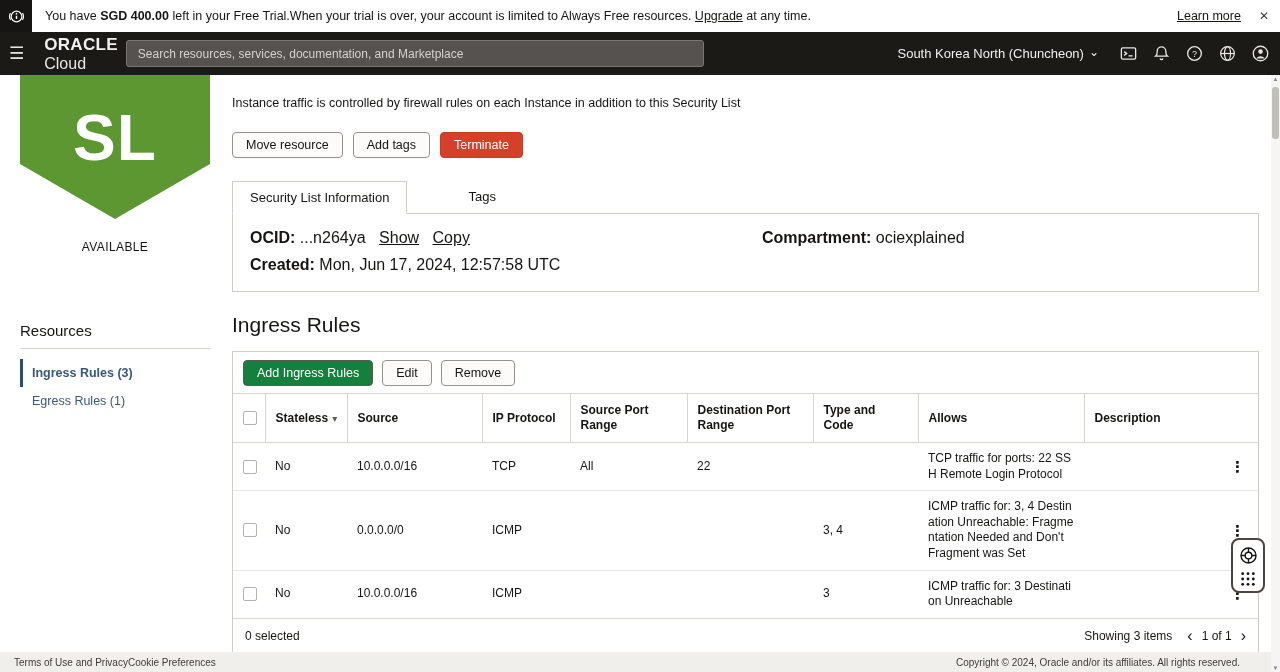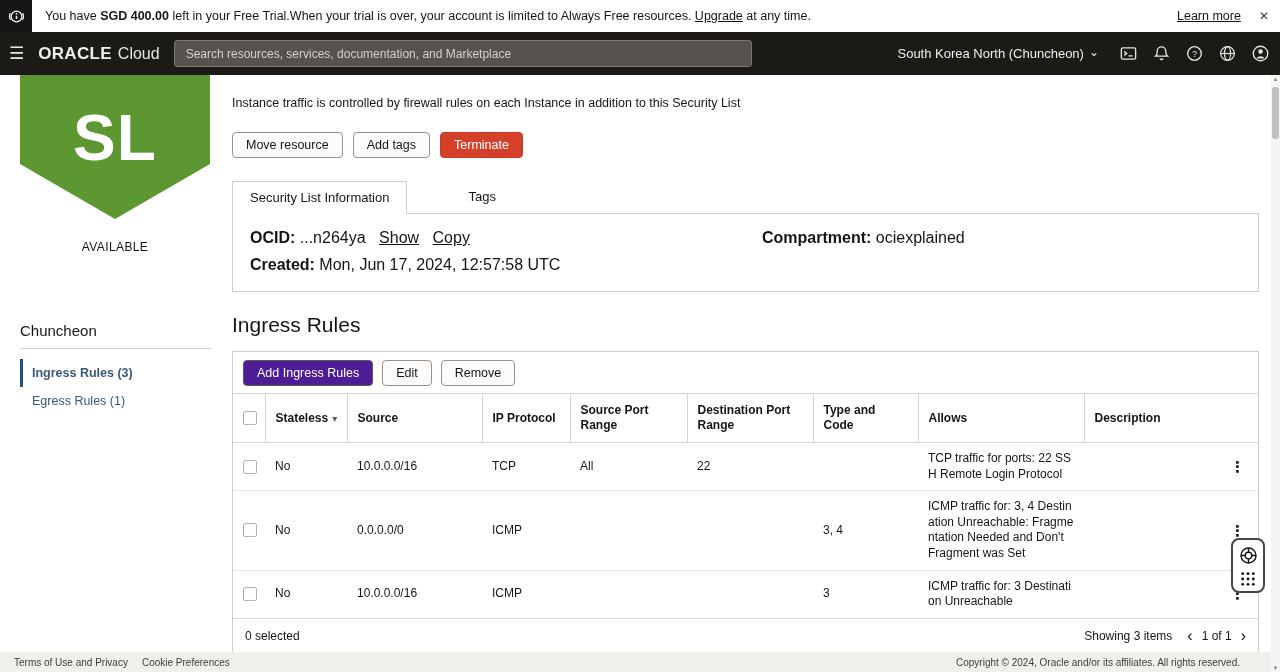--- a/index.html
+++ b/index.html
@@ -19,21 +19,21 @@
   .banner-text { margin-left: 13px; font-size: 12.5px; }
   .banner-text a { text-decoration: underline; cursor: pointer; }
   .learn-more { margin-left: auto; margin-right: 18px; font-size: 12.5px;
                 text-decoration: underline; cursor: pointer; }
   .banner-close { margin-right: 11px; font-size: 12px; color: #3f3c39; cursor: pointer; }
 
   
   .navbar { position: absolute; top: 32px; left: 0; width: 1280px; height: 43px;
             background: #1c1a17; display: flex; align-items: center; color: #f1efed; }
   .hamburger { font-size: 17px; padding: 0 10px 0 9px; cursor: pointer; color: #e8e6e3; }
-  .brand { display: flex; align-items: baseline; margin-left: 4px; cursor: pointer; }
+  .brand { display: flex; align-items: baseline; margin-left: 4px; cursor: pointer; flex-direction: column; }
   .brand-oracle { font-size: 17px; font-weight: 700; letter-spacing: .3px; }
   .brand-cloud { font-size: 16px; font-weight: 300; margin-left: 6px; color: #e8e6e3; }
   .search-input { margin-left: 14px; width: 578px; height: 27px; background: #565250;
                   border: 1px solid #7a7672; border-radius: 3px; color: #fff;
                   font-size: 12px; padding: 0 11px; font-family: inherit; outline: none; }
   .search-input::placeholder { color: #d4d1ce; }
   .nav-right { margin-left: auto; display: flex; align-items: center; gap: 14px; padding-right: 10px; }
   .region { font-size: 13px; display: flex; align-items: center; gap: 5px;
             cursor: pointer; white-space: nowrap; margin-right: 6px; }
   .region .chev { font-size: 12px; margin-top: -3px; }
@@ -58,21 +58,21 @@
   .side-item { font-size: 12.5px; color: #39587d; padding: 7px 0 7px 12px; cursor: pointer; }
   .side-item.active { border-left: 3px solid #2a4d71; padding-left: 9px; font-weight: 700; }
 
   .main { position: absolute; left: 226px; top: 0; width: 1027px; }
   .note { font-size: 12.5px; margin-top: 21px; }
   .action-row { display: flex; gap: 10px; margin-top: 22px; }
   .btn { font-family: inherit; font-size: 12.5px; height: 26px; padding: 0 13px;
          border-radius: 4px; border: 1px solid #96918d; background: #fcfbfa;
          color: #161513; cursor: pointer; }
   .btn-danger { background: #d5402a; border-color: #c63a26; color: #fff; }
-  .btn-dark { background: #4c1d95; border-color: #5c5854; color: #fff; }
+  .btn-dark { background: #15803d; border-color: #5c5854; color: #fff; }
 
   .tabs { display: flex; margin-top: 23px; position: relative; z-index: 2; gap: 44px; }
   .tab { font-size: 13px; padding: 8px 17px; cursor: pointer; }
   .tab.active { background: #fff; border: 1px solid #d0ccc8; border-bottom: 1px solid #fff;
                 margin-bottom: -1px; }
   .info-panel { border: 1px solid #d0ccc8; background: #fff; padding: 15px 17px 17px;
                 position: relative; z-index: 1; }
   .info-grid { display: grid; grid-template-columns: 512px 1fr; row-gap: 9px; font-size: 16px; }
   .info-label { font-weight: 700; }
   .meta-link { text-decoration: underline; margin-left: 9px; cursor: pointer; }
@@ -98,21 +98,21 @@
   .table-footer { display: flex; align-items: center; border-top: 1px solid #d9d5d1;
                   padding: 9px 12px; font-size: 12px; }
   .tf-right { margin-left: auto; display: flex; align-items: center; gap: 15px; }
   .pager { display: flex; align-items: center; gap: 9px; }
   .pg-chev { font-size: 16px; cursor: pointer; line-height: 1; }
 
   
   .page-footer { position: absolute; bottom: 0; left: 0; width: 1280px; height: 20px;
                  background: #f1efec; display: flex; align-items: center;
                  font-size: 10px; color: #3f3c39; }
-  .pf-links { display: flex; gap: 14px; margin-left: 14px; }
+  .pf-links { display: flex; margin-left: 14px; }
   .pf-link { cursor: pointer; }
   .pf-copy { margin-left: auto; margin-right: 40px; }
 
   
   .help-widget { position: absolute; right: 15px; top: 538px; width: 34px;
                  border: 2px solid #494540; border-radius: 8px; background: #fff;
                  display: flex; flex-direction: column; align-items: center;
                  padding: 5px 0 4px; gap: 5px; z-index: 40; }
   .help-widget svg { display: block; cursor: pointer; }
 
@@ -182,21 +182,21 @@
 </div>
 
 <div class="content">
 
   <div class="hexagon">
     <span class="hex-label">SL</span>
   </div>
   <div class="status-text">AVAILABLE</div>
 
   <div class="side-res">
-    <div class="side-res-title">Chuncheon</div>
+    <div class="side-res-title">Resources</div>
     <div class="side-divider"></div>
     <div class="side-list">
       <div class="side-item active">Ingress Rules (3)</div>
       <div class="side-item">Egress Rules (1)</div>
     </div>
   </div>
 
   <div class="main">
     <div class="note">Instance traffic is controlled by firewall rules on each Instance in addition to this Security List</div>
 

